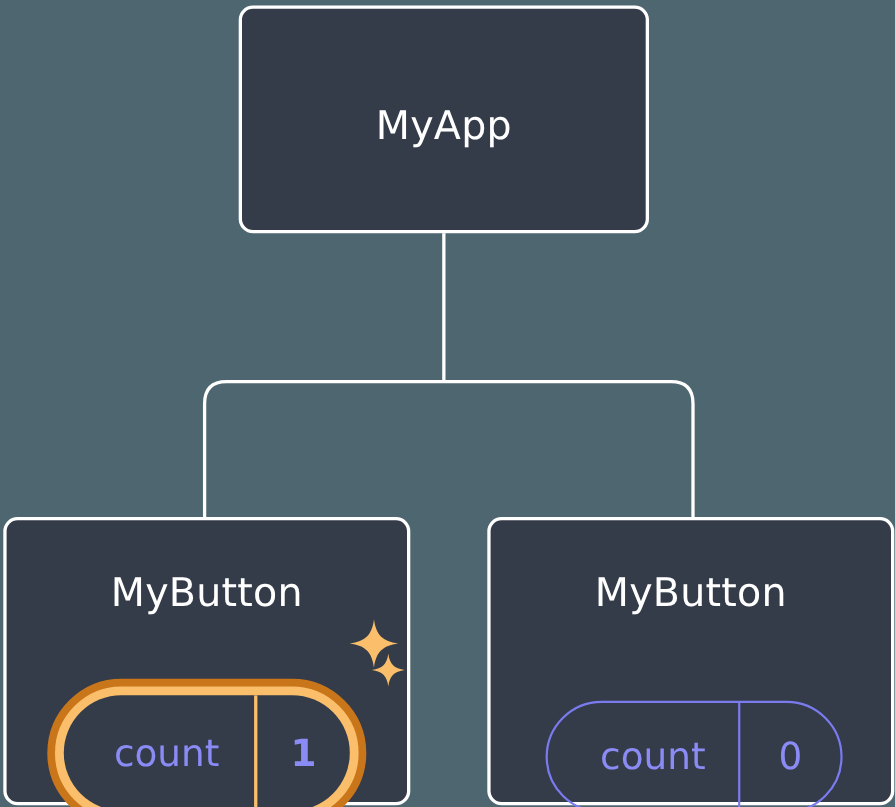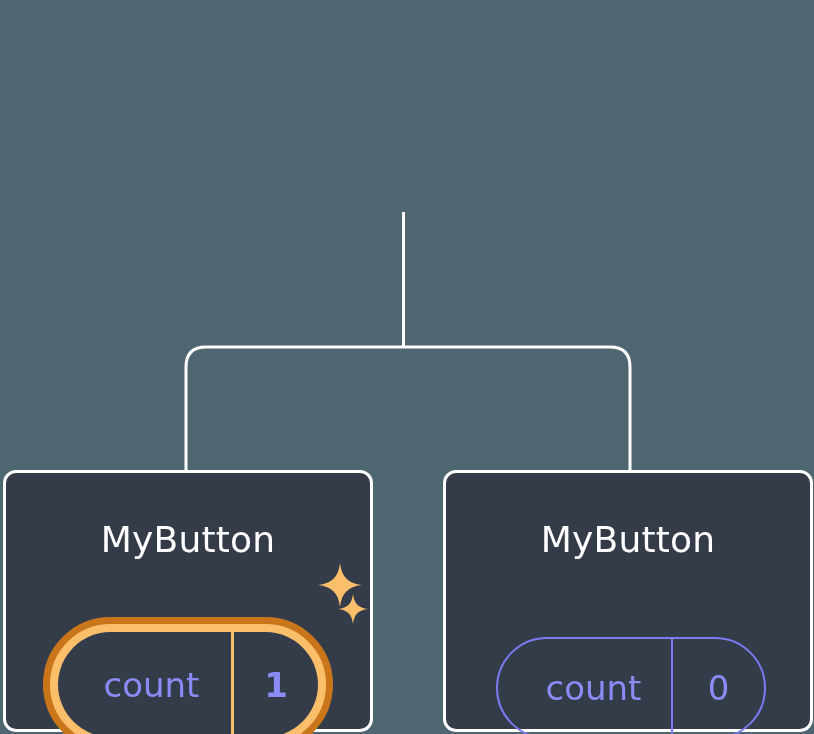--- a/index.html
+++ b/index.html
@@ -165,20 +165,23 @@
 </head>
 <body>
 
 <div id="stage">
 
   <svg id="connectors" viewBox="0 0 814 734" width="814" height="734" aria-hidden="true">
     <path d="M 403.5 212 L 403.5 347" fill="none" stroke="#ffffff" stroke-width="3"></path>
     <path d="M 186 470 L 186 367 Q 186 347 206 347 L 610 347 Q 630 347 630 367 L 630 470" fill="none" stroke="#ffffff" stroke-width="3" stroke-linecap="butt"></path>
   </svg>
 
+  <div class="node" id="node-root">
+    <div class="node-title">MyApp</div>
+  </div>
 
   <div class="node node-child" id="node-child-left">
     <div class="node-title">MyButton</div>
 
     <div class="pill pill-highlight">
       <div class="pill-inner">
         <div class="pill-key">count</div>
         <div class="pill-val">1</div>
       </div>
     </div>

